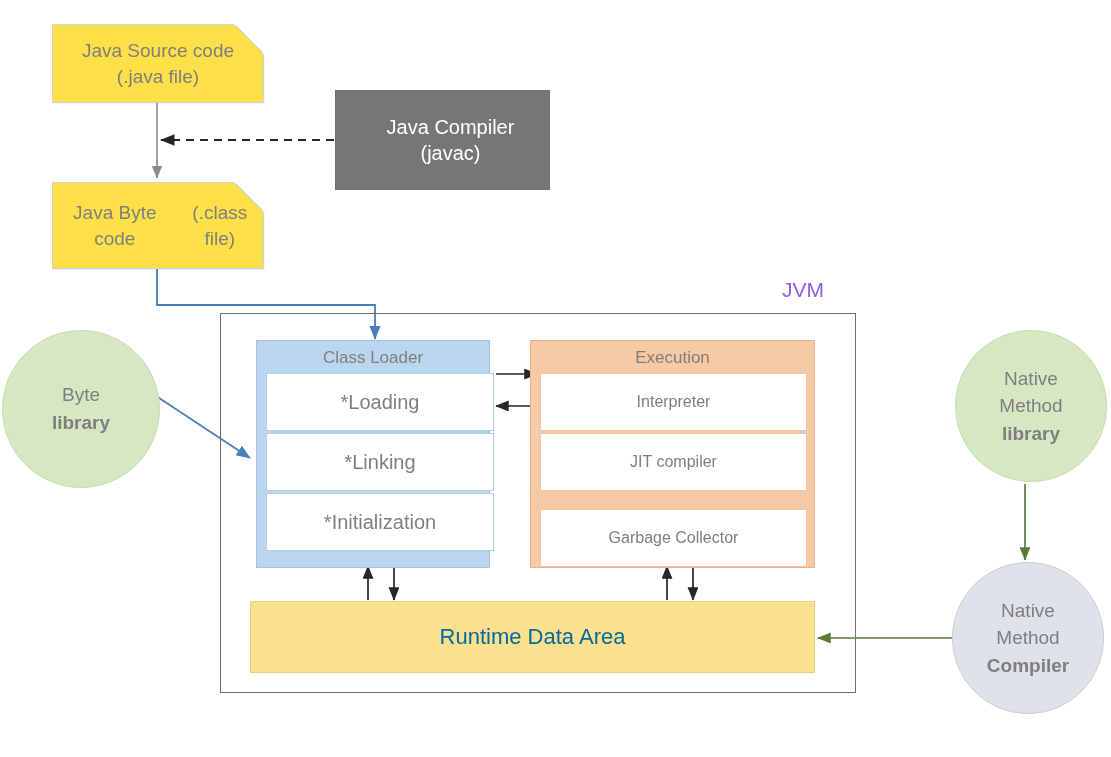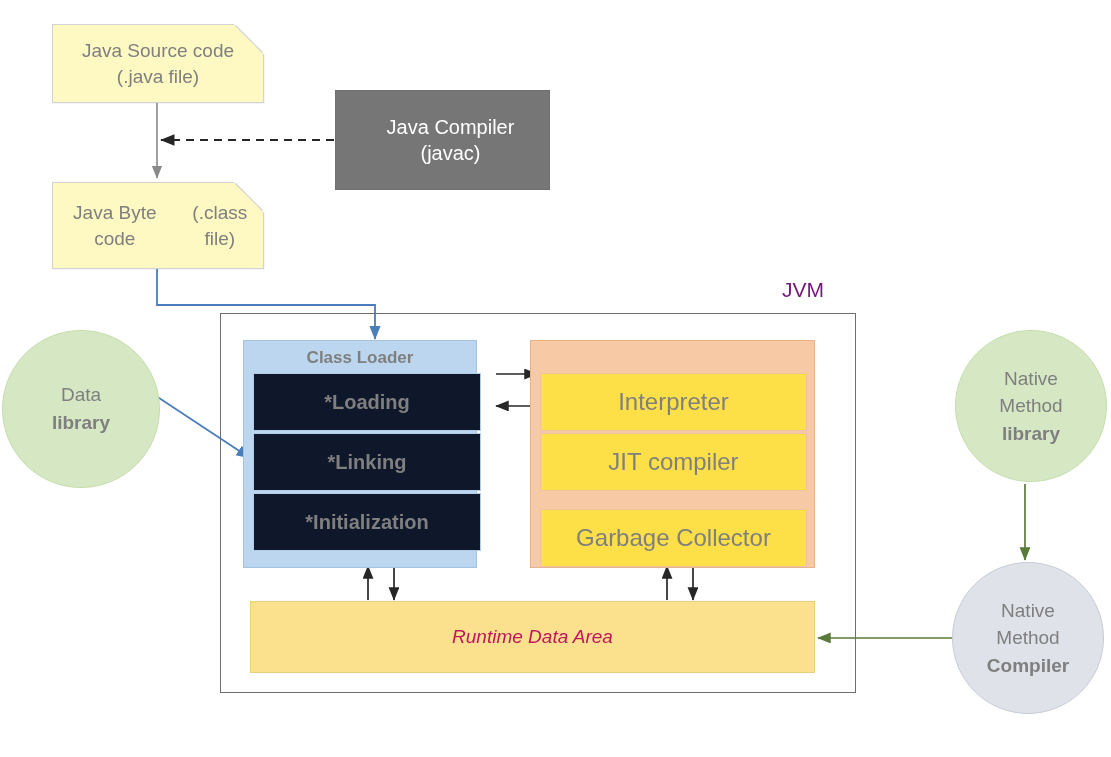--- a/index.html
+++ b/index.html
@@ -33,21 +33,21 @@
   .svg-layer {
     position: absolute;
     left: 0; top: 0;
     width: 1111px;
     height: 757px;
     pointer-events: none;
   }
 
   
   .doc {
-    background: #fef9c3;
+    background: #fde047;
     border: 1px solid #d2d2d2;
     font-size: 19px;
     color: #7f7f7f;
     filter: drop-shadow(1px 1px 0 rgba(0,0,0,0.04));
   }
   .doc .fold {
     position: absolute;
     right: -1px;
     top: -1px;
     width: 30px;
@@ -69,21 +69,21 @@
   
   .jvm-frame {
     position: absolute;
     border: 1.5px solid #6e6e6e;
     background: transparent;
     box-sizing: border-box;
   }
   .jvm-label {
     position: absolute;
     font-size: 21px;
-    color: #701a75;
+    color: #8b5cf6;
   }
 
   
   .group-blue {
     background: #bcd6ef;
     border: 1px solid #a3c3e0;
   }
   .group-orange {
     background: #f7c9a4;
     border: 1px solid #e8b38a;
@@ -91,37 +91,36 @@
   .group-title {
     position: absolute;
     top: 6px;
     left: 0;
     right: 0;
     text-align: center;
     font-size: 17px;
     color: #7f7f7f;
   }
   .sub-blue {
-    background: #0f172a;
+    background: #ffffff;
     border: 1px solid #b4cde6;
     font-size: 20px;
     color: #7f7f7f;
   }
   .sub-orange {
-    background: #fde047;
+    background: #ffffff;
     border: 1px solid #eec3a2;
-    font-size: 24px;
+    font-size: 16px;
     color: #7f7f7f;
   }
   .runtime {
     background: #fbe08d;
     border: 1px solid #eccf79;
-    font-size: 19px;
-    color: #be185d;
-    font-style: italic;
+    font-size: 22px;
+    color: #0369a1;
   }
 
   
   .circle {
     border-radius: 50%;
     flex-direction: column;
     font-size: 19px;
     line-height: 1.45;
   }
   .circle-green {
@@ -215,38 +214,39 @@
     <span>Java Compiler</span>
     <span>(javac)</span>
   </div>
 
   <div class="node doc" style="left:52px; top:182px; width:212px; height:87px; flex-direction:row;">
     <span>Java Byte code</span>
     <span>(.class file)</span>
   </div>
 
   <div class="node circle circle-green" style="left:2px; top:330px; width:158px; height:158px;">
-    <span>Data</span>
+    <span>Byte</span>
     <span class="bold">library</span>
   </div>
 
-  <div class="node group-blue" style="left:243px; top:340px; width:234px; height:228px; display:block; position:absolute;font-weight:bold;">
+  <div class="node group-blue" style="left:256px; top:340px; width:234px; height:228px; display:block; position:absolute;">
     <div class="group-title">Class Loader</div>
     <div class="node sub-blue" style="left:9px; top:32px; width:228px; height:58px;">
       <span>*Loading</span>
     </div>
     <div class="node sub-blue" style="left:9px; top:152px; width:228px; height:58px;">
       <span>*Initialization</span>
     </div>
     <div class="node sub-blue" style="left:9px; top:92px; width:228px; height:58px;">
       <span>*Linking</span>
     </div>
   </div>
 
   <div class="node group-orange" style="left:530px; top:340px; width:285px; height:228px; display:block; position:absolute;">
+    <div class="group-title">Execution</div>
     <div class="node sub-orange" style="left:9px; top:32px; width:267px; height:58px;">
       <span>Interpreter</span>
     </div>
     <div class="node sub-orange" style="left:9px; top:92px; width:267px; height:58px;">
       <span>JIT compiler</span>
     </div>
     <div class="node sub-orange" style="left:9px; top:168px; width:267px; height:58px;">
       <span>Garbage Collector</span>
     </div>
   </div>

